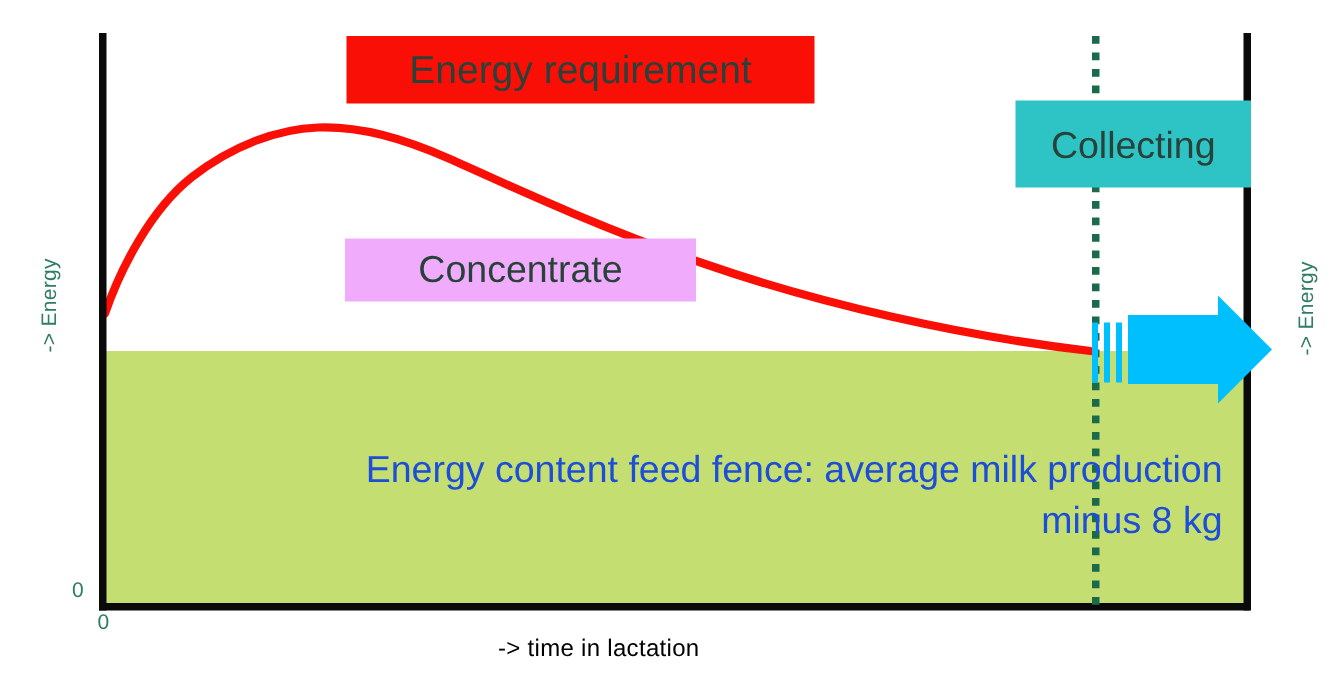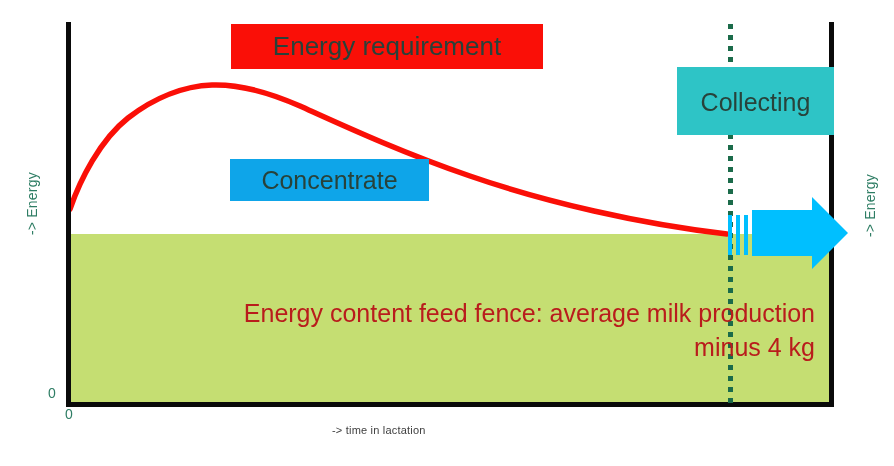--- a/index.html
+++ b/index.html
@@ -59,22 +59,22 @@
     top: 235px;
   }
   .axis-label-y-right {
     left: 862px;
     top: 237px;
   }
   .axis-label-x {
     position: absolute;
     left: 332px;
     top: 424px;
-    color: #404040;
-    font-size: 11px;
+    color: #000000;
+    font-size: 16px;
     white-space: nowrap;
     letter-spacing: 0.2px;
   }
   .tick-zero-y {
     position: absolute;
     left: 48px;
     top: 385px;
     color: #2e7d64;
     font-size: 14px;
   }
@@ -96,21 +96,21 @@
     background: #c5de72;
   }
   .feed-band-text {
     position: absolute;
     left: 70px;
     top: 296px;
     width: 755px;
     text-align: right;
     padding-right: 10px;
     box-sizing: border-box;
-    color: #b91c1c;
+    color: #1d4ed8;
     font-size: 25px;
     line-height: 34px;
   }
 
   
   .callout {
     position: absolute;
     display: flex;
     align-items: center;
     justify-content: center;
@@ -122,30 +122,30 @@
     left: 231px;
     top: 24px;
     width: 312px;
     height: 45px;
     background: #fa0f07;
     font-size: 26px;
   }
   .callout-concentrate {
     left: 230px;
     top: 159px;
-    width: 199px;
+    width: 234px;
     height: 42px;
-    background: #0ea5e9;
+    background: #f0abfc;
     font-size: 25px;
   }
   .callout-collecting {
     left: 677px;
     top: 67px;
     width: 157px;
-    height: 68px;
+    height: 58px;
     background: #2ec4c6;
     font-size: 25px;
     line-height: 33px;
     flex-direction: column;
     padding-top: 2px;
   }
 
   
   .collect-line {
     position: absolute;
@@ -201,21 +201,21 @@
 
   <svg class="arrow-svg" viewBox="0 0 145 85">
     <rect x="20" y="23" width="4" height="40" fill="#00bfff"></rect>
     <rect x="28" y="23" width="4" height="40" fill="#00bfff"></rect>
     <rect x="36" y="23" width="4" height="40" fill="#00bfff"></rect>
     <path d="M 44 18 L 104 18 L 104 5 L 140 41 L 104 77 L 104 64 L 44 64 Z" fill="#00bfff"></path>
   </svg>
 
   <div class="feed-band-text">
     <div>Energy content feed fence: average milk production</div>
-    <div>minus 4 kg</div>
+    <div>minus 8 kg</div>
   </div>
 
   <div class="callout callout-energy-req">
     <span>Energy requirement</span>
   </div>
 
   <div class="callout callout-concentrate">
     <span>Concentrate</span>
   </div>
 

